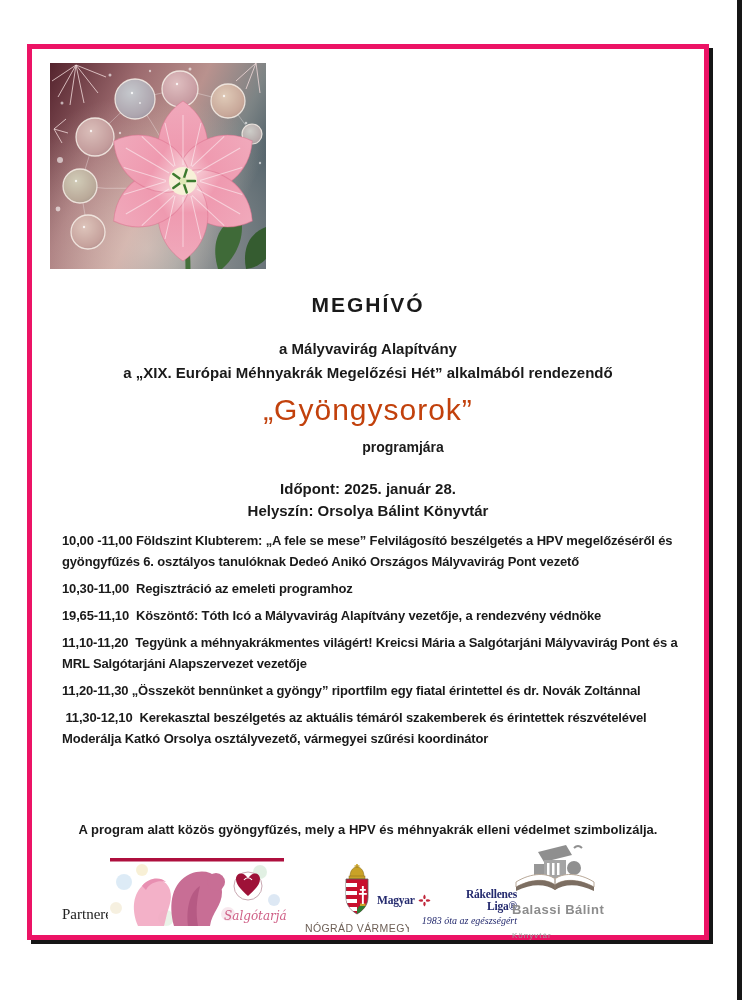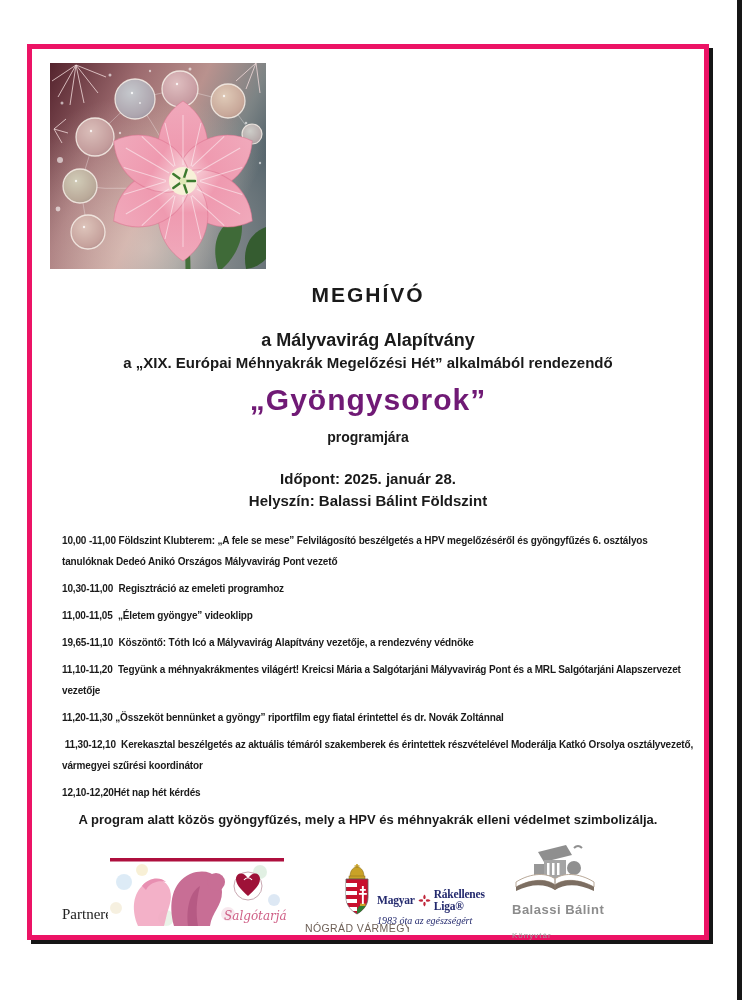--- a/index.html
+++ b/index.html
@@ -2,39 +2,39 @@
 <html><head>
 <meta charset="utf-8">
 <style>
   html,body{margin:0;padding:0;}
   body{width:746px;height:1000px;position:relative;background:#ffffff;overflow:hidden;
        font-family:"Liberation Sans", sans-serif;color:#1a1a1a;}
   .scan-edge{position:absolute;left:737px;top:0;width:5px;height:1000px;background:#161616;}
   .frame{position:absolute;left:27px;top:44px;width:672px;height:886px;box-sizing:content-box;
          border:5px solid #ec1365;background:#ffffff;box-shadow:4px 4px 0 0 #161616;}
   .artwork{position:absolute;left:50px;top:63px;width:216px;height:206px;}
-  .centerband{position:absolute;left:27px;width:682px;text-align:center;}
+  .centerband{position:absolute;left:27px;width:682px;text-align:center;margin-top:10px;}
   .t-title{top:283px;font-size:21px;font-weight:bold;letter-spacing:2px;}
-  .t-org{top:330px;font-size:18px;font-weight:bold;}
+  .t-org{top:330px;font-size:15px;font-weight:bold;}
   .t-occ{top:354px;font-size:15px;font-weight:bold;text-align:center;}
-  .t-event{top:383px;font-size:30px;font-weight:bold;color:#701a75;letter-spacing:1px;}
-  .t-progword{top:429px;font-size:14px;font-weight:bold;}
+  .t-event{top:383px;font-size:30px;font-weight:normal;color:#c2410c;letter-spacing:1px;}
+  .t-progword{top:429px;font-size:14px;font-weight:bold;padding-left:35px;}
   .t-date{top:470px;font-size:15px;font-weight:bold;}
   .t-loc{top:492px;font-size:15px;font-weight:bold;}
   .program{position:absolute;left:62px;top:530px;width:632px;}
-  .program .item{font-size:10px;font-weight:bold;line-height:21px;margin-bottom:6px;
+  .program .item{font-size:13px;font-weight:bold;line-height:21px;margin-bottom:6px;
                  white-space:pre-wrap;letter-spacing:-0.15px;}
   .note{top:812px;font-size:13px;font-weight:bold;}
   .partners-label{position:absolute;left:62px;top:906px;font-family:"Liberation Serif", serif;
                   font-size:15px;color:#222;}
   .logo{position:absolute;}
   .logo-salgo{left:108px;top:856px;width:178px;height:70px;}
   .logo-nograd{left:305px;top:864px;width:104px;text-align:center;overflow:hidden;}
   .logo-nograd .nm{margin-top:2px;font-size:10.5px;color:#6e6057;letter-spacing:0.4px;white-space:nowrap;}
-  .logo-liga{left:377px;top:888px;width:140px;text-align:left;color:#242a6e;
+  .logo-liga{left:377px;top:888px;width:140px;text-align:right;color:#242a6e;
              font-family:"Liberation Serif", serif;}
   .logo-liga .row1{display:flex;align-items:center;justify-content:center;gap:3px;
                    font-size:11.5px;font-weight:bold;letter-spacing:-0.2px;}
   .logo-liga .row2{margin-top:3px;font-size:10px;font-style:italic;}
   .logo-balassi{left:512px;top:840px;width:124px;text-align:left;color:#8c8c8c;}
   .logo-balassi .nm{font-size:13px;font-weight:bold;letter-spacing:0.5px;}
   .logo-balassi .sub{font-size:8px;color:#9a9a9a;letter-spacing:1px;margin-top:14px;}
 </style>
 </head>
 <body>
@@ -199,31 +199,29 @@
     </g>
   </svg>
 </div>
 
 <div class="centerband t-title">MEGHÍVÓ</div>
 <div class="centerband t-org">a Mályvavirág Alapítvány</div>
 <div class="centerband t-occ">a „XIX. Európai Méhnyakrák Megelőzési Hét” alkalmából rendezendő</div>
 <div class="centerband t-event">„Gyöngysorok”</div>
 <div class="centerband t-progword">programjára</div>
 <div class="centerband t-date">Időpont: 2025. január 28.</div>
-<div class="centerband t-loc">Helyszín: Balassi Bálint Földszint</div>
+<div class="centerband t-loc">Helyszín: Orsolya Bálint Könyvtár</div>
 
 <div class="program">
   <div class="item">10,00 -11,00 Földszint Klubterem: „A fele se mese” Felvilágosító beszélgetés a HPV megelőzéséről és gyöngyfűzés 6. osztályos tanulóknak Dedeó Anikó Országos Mályvavirág Pont vezető</div>
   <div class="item">10,30-11,00  Regisztráció az emeleti programhoz</div>
-  <div class="item">11,00-11,05  „Életem gyöngye” videoklipp</div>
   <div class="item">19,65-11,10  Köszöntő: Tóth Icó a Mályvavirág Alapítvány vezetője, a rendezvény védnöke</div>
   <div class="item">11,10-11,20  Tegyünk a méhnyakrákmentes világért! Kreicsi Mária a Salgótarjáni Mályvavirág Pont és a MRL Salgótarjáni Alapszervezet vezetője</div>
   <div class="item">11,20-11,30 „Összeköt bennünket a gyöngy” riportfilm egy fiatal érintettel és dr. Novák Zoltánnal</div>
   <div class="item"> 11,30-12,10  Kerekasztal beszélgetés az aktuális témáról szakemberek és érintettek részvételével Moderálja Katkó Orsolya osztályvezető, vármegyei szűrési koordinátor</div>
-  <div class="item">12,10-12,20Hét nap hét kérdés</div>
 </div>
 
 <div class="centerband note">A program alatt közös gyöngyfűzés, mely a HPV és méhnyakrák elleni védelmet szimbolizálja.</div>
 
 <div class="partners-label">Partnerek:</div>
 
 <div class="logo logo-salgo">
   <svg viewBox="0 0 178 70" width="178" height="70">
     <rect width="178" height="70" fill="#ffffff"></rect>
     <rect x="2" y="2" width="174" height="3.5" fill="#ae0f3e"></rect>

